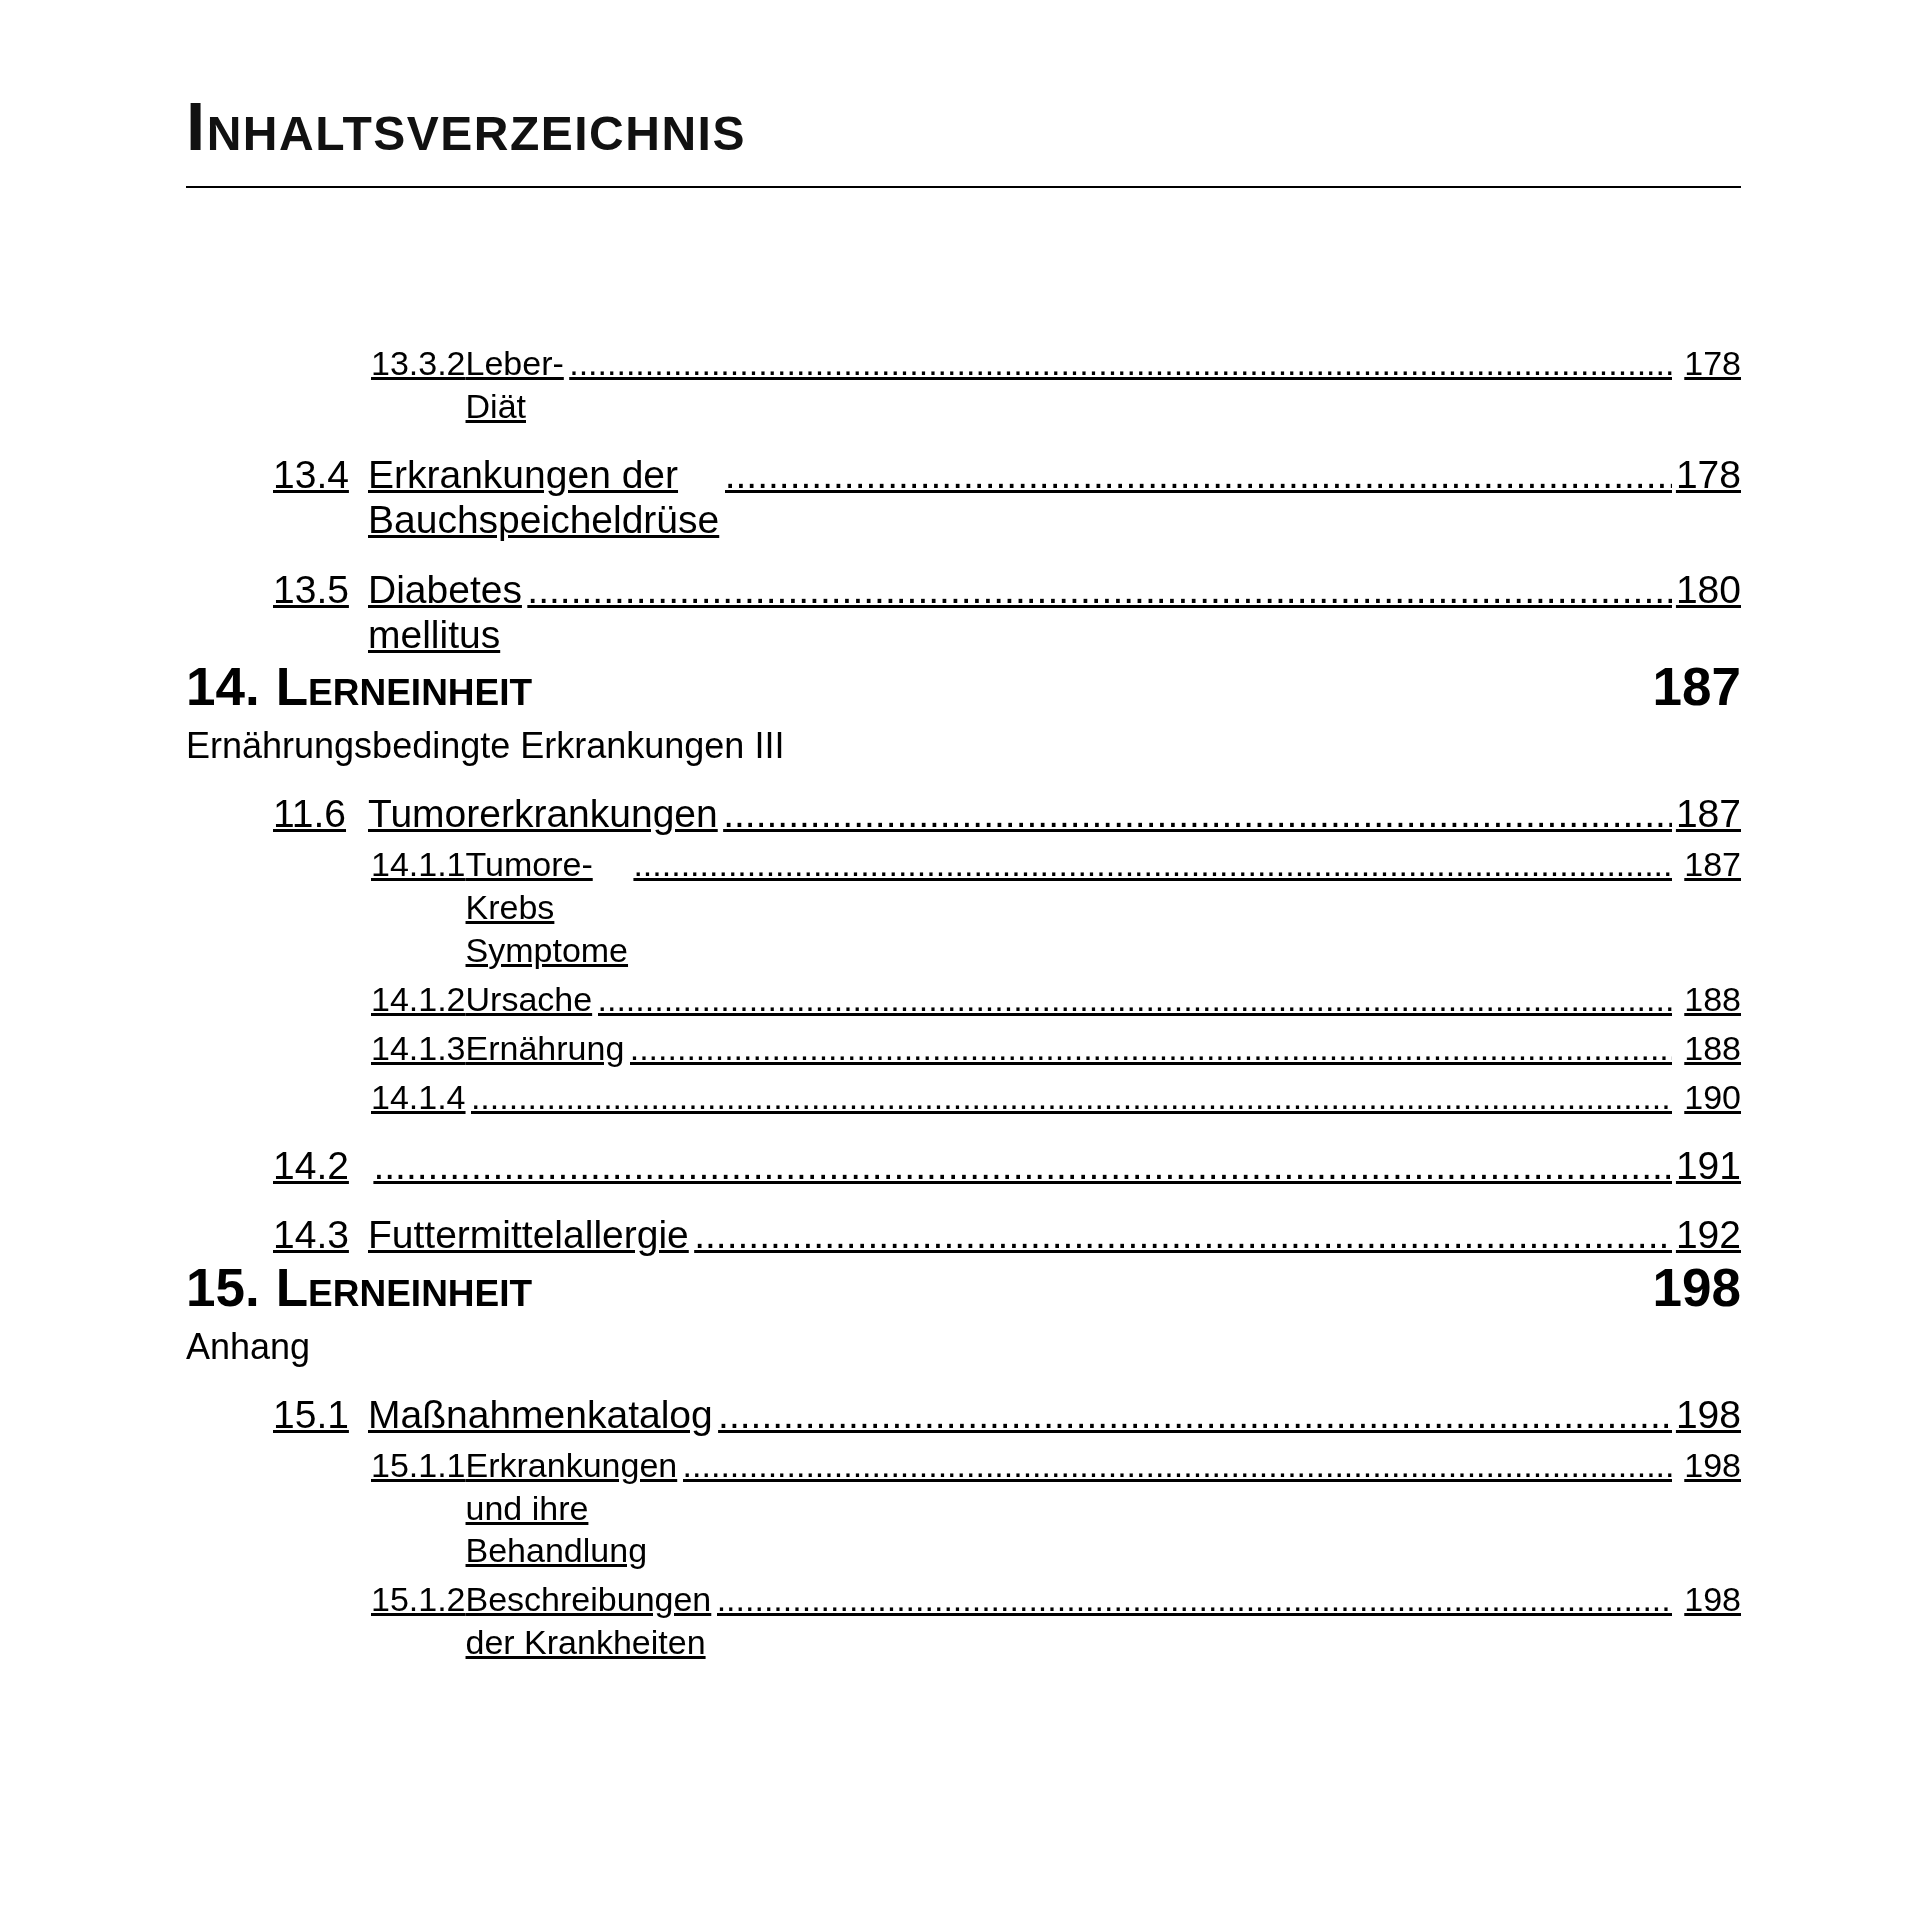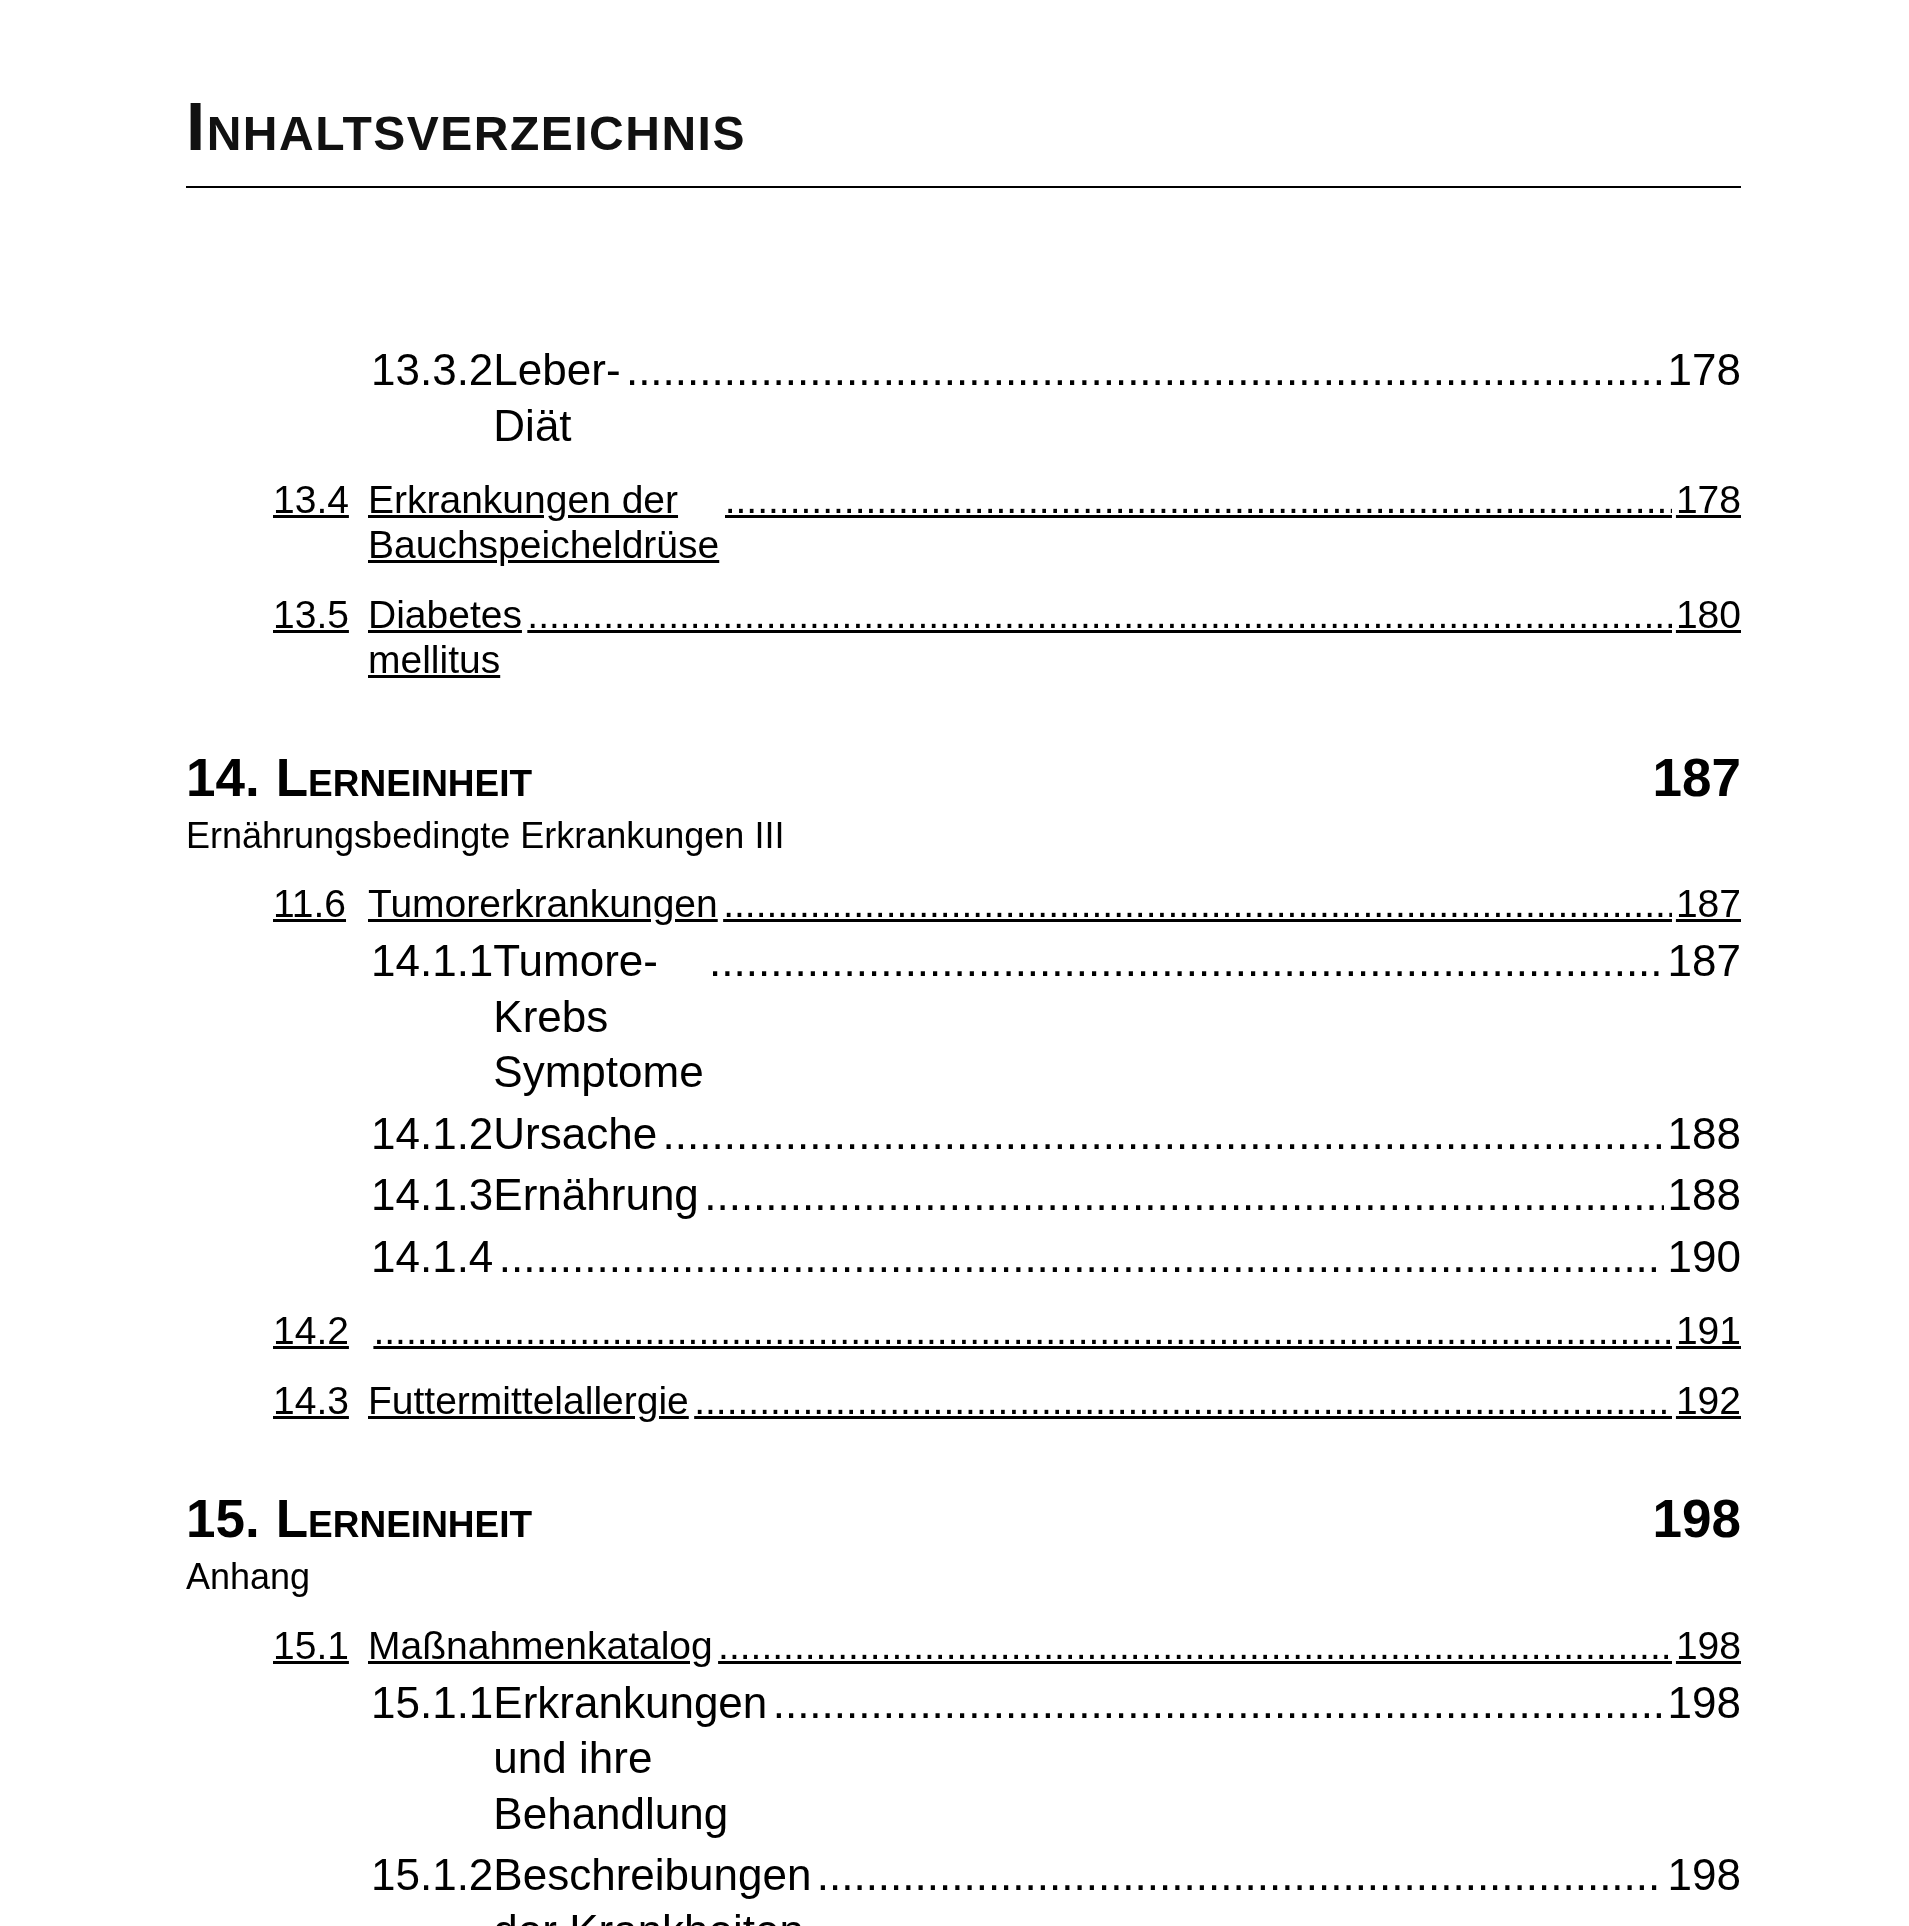--- a/index.html
+++ b/index.html
@@ -45,29 +45,30 @@
   .row.main {
     font-size: 39px;
     line-height: 1.15;
     margin-left: 87px;
     margin-top: 25px;
     text-decoration: underline;
   }
   .row.main .entry-number { flex: 0 0 auto; min-width: 95px; }
 
   .row.sub {
-    font-size: 44px;
+    font-size: 34px;
     line-height: 1.26;
     margin-left: 185px;
     margin-top: 6.2px;
+    text-decoration: underline;
   }
   .row.sub .entry-number { flex: 0 0 auto; }
 
   
-  .section { margin-top: 65px; }
+  .section { }
   .sec-head {
     display: flex;
     align-items: baseline;
     font-size: 53px;
     font-weight: 700;
     line-height: 1.15;
   }
   .sec-head .sec-num { flex: 0 0 auto; }
   .sec-head .sec-title { font-variant: small-caps; margin-left: 16px; }
   .sec-head .spacer { flex: 1 1 auto; }

